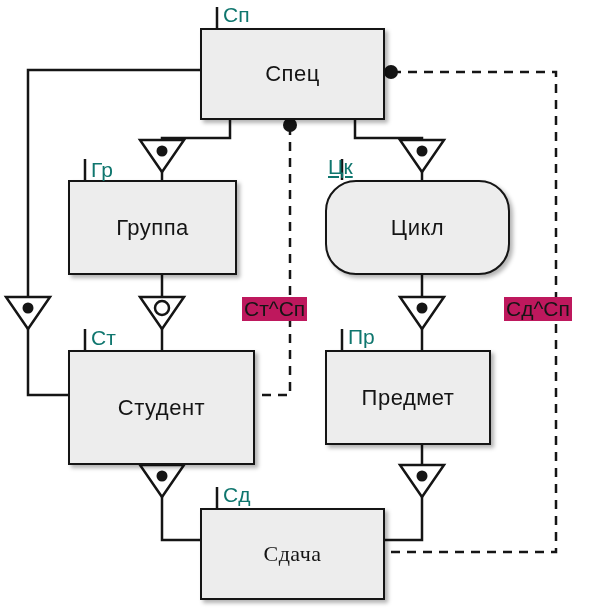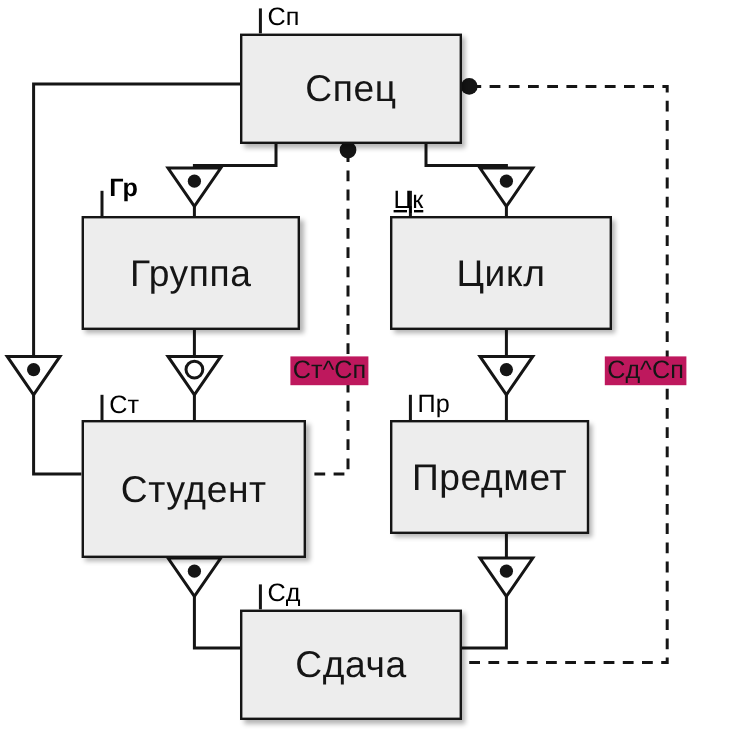--- a/index.html
+++ b/index.html
@@ -24,29 +24,29 @@
     position: absolute;
     background: #ededed;
     border: 2.5px solid #151515;
     box-shadow: 3px 3px 4px rgba(0,0,0,0.30);
     display: flex;
     align-items: center;
     justify-content: center;
     box-sizing: border-box;
   }
   .entity-label {
-    font-size: 31px;
+    font-size: 22px;
     color: #151515;
     letter-spacing: 0.5px;
     white-space: nowrap;
   }
   .tag {
     position: absolute;
     font-size: 21px;
-    color: #000000;
+    color: #0f766e;
     line-height: 24px;
     white-space: nowrap;
   }
   .edge-label {
     position: absolute;
     font-size: 21px;
     color: #151515;
     background: #be185d;
     padding: 0 2px;
     white-space: nowrap;
@@ -118,38 +118,38 @@
       <path d="M342 159 V180"></path>
       <path d="M85 329 V350"></path>
       <path d="M342 329 V350"></path>
       <path d="M217 487 V508"></path>
     </g>
   </svg>
 
   <div class="entity" style="left:200px; top:28px; width:185px; height:92px;">
     <span class="entity-label">Спец</span>
   </div>
-  <div class="entity" style="left:68px; top:180px; width:182px; height:95px;">
+  <div class="entity" style="left:68px; top:180px; width:169px; height:95px;">
     <span class="entity-label">Группа</span>
   </div>
-  <div class="entity" style="left:325px; top:180px; width:185px; height:95px;">
+  <div class="entity" style="left:325px; top:180px; width:185px; height:95px;border-radius:31px;">
     <span class="entity-label">Цикл</span>
   </div>
   <div class="entity" style="left:68px; top:350px; width:187px; height:115px;">
     <span class="entity-label">Студент</span>
   </div>
   <div class="entity" style="left:325px; top:350px; width:166px; height:95px;">
     <span class="entity-label">Предмет</span>
   </div>
-  <div class="entity" style="left:200px; top:508px; width:185px; height:92px;">
+  <div class="entity" style="left:200px; top:508px; width:185px; height:92px;font-family:Liberation Serif, serif;">
     <span class="entity-label">Сдача</span>
   </div>
 
   <div class="tag" style="left:223px; top:3px;">Сп</div>
-  <div class="tag" style="left:91px; top:145px;font-weight:bold;">Гр</div>
+  <div class="tag" style="left:91px; top:158px;">Гр</div>
   <div class="tag" style="left:328px; top:155px;text-decoration:underline;">Цк</div>
   <div class="tag" style="left:91px; top:326px;">Ст</div>
   <div class="tag" style="left:348px; top:325px;">Пр</div>
   <div class="tag" style="left:223px; top:483px;">Сд</div>
 
   <div class="edge-label" style="left:242px; top:297px;">Ст^Сп</div>
   <div class="edge-label" style="left:504px; top:297px;">Сд^Сп</div>
 
 </div>
 

